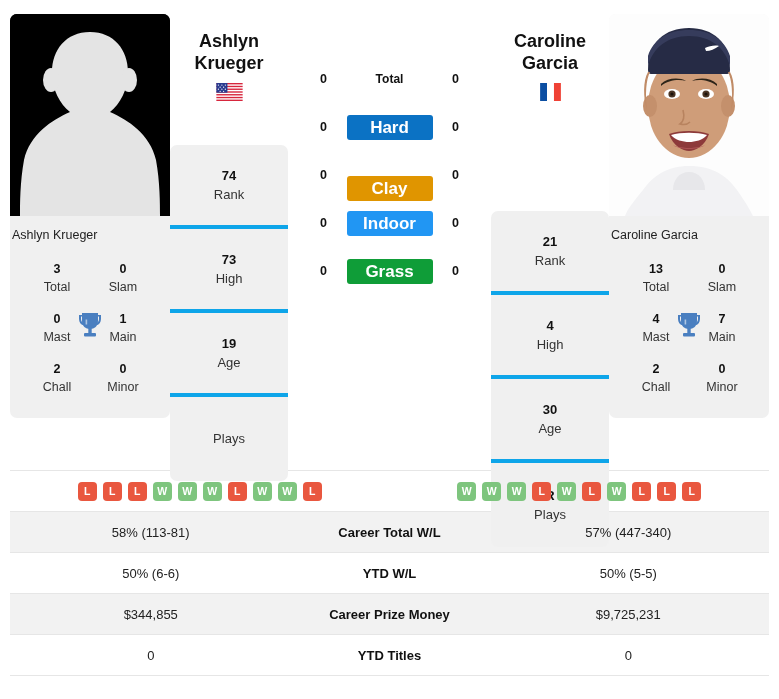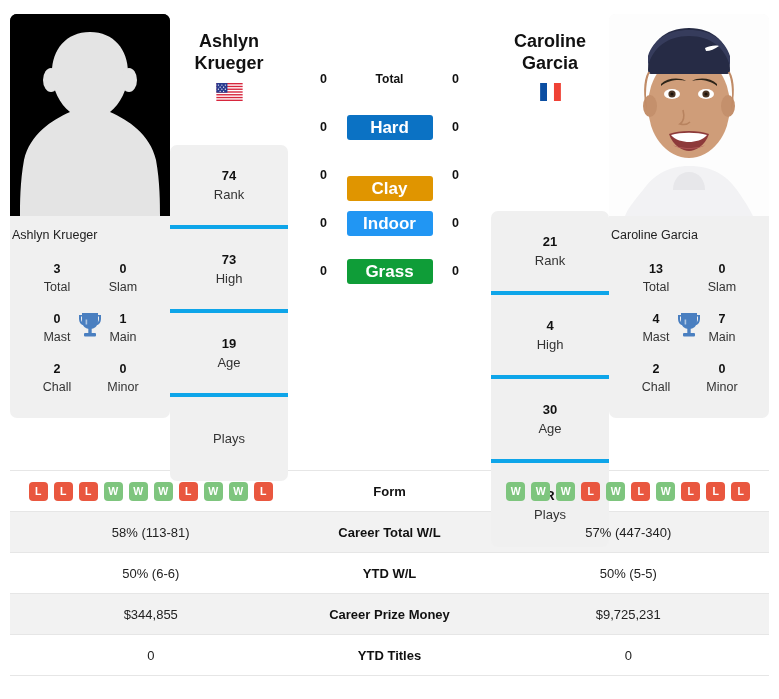--- a/index.html
+++ b/index.html
@@ -444,21 +444,20 @@
             <div class="fbadge l">L</div>
             <div class="fbadge w">W</div>
             <div class="fbadge w">W</div>
             <div class="fbadge w">W</div>
             <div class="fbadge l">L</div>
             <div class="fbadge w">W</div>
             <div class="fbadge w">W</div>
             <div class="fbadge l">L</div>
           </div>
       </div>
-      <div class="tc-mid">Form</div>
       <div class="tc-right">
         <div class="form-strip" id="right-form">
             <div class="fbadge w">W</div>
             <div class="fbadge w">W</div>
             <div class="fbadge w">W</div>
             <div class="fbadge l">L</div>
             <div class="fbadge w">W</div>
             <div class="fbadge l">L</div>
             <div class="fbadge w">W</div>
             <div class="fbadge l">L</div>

